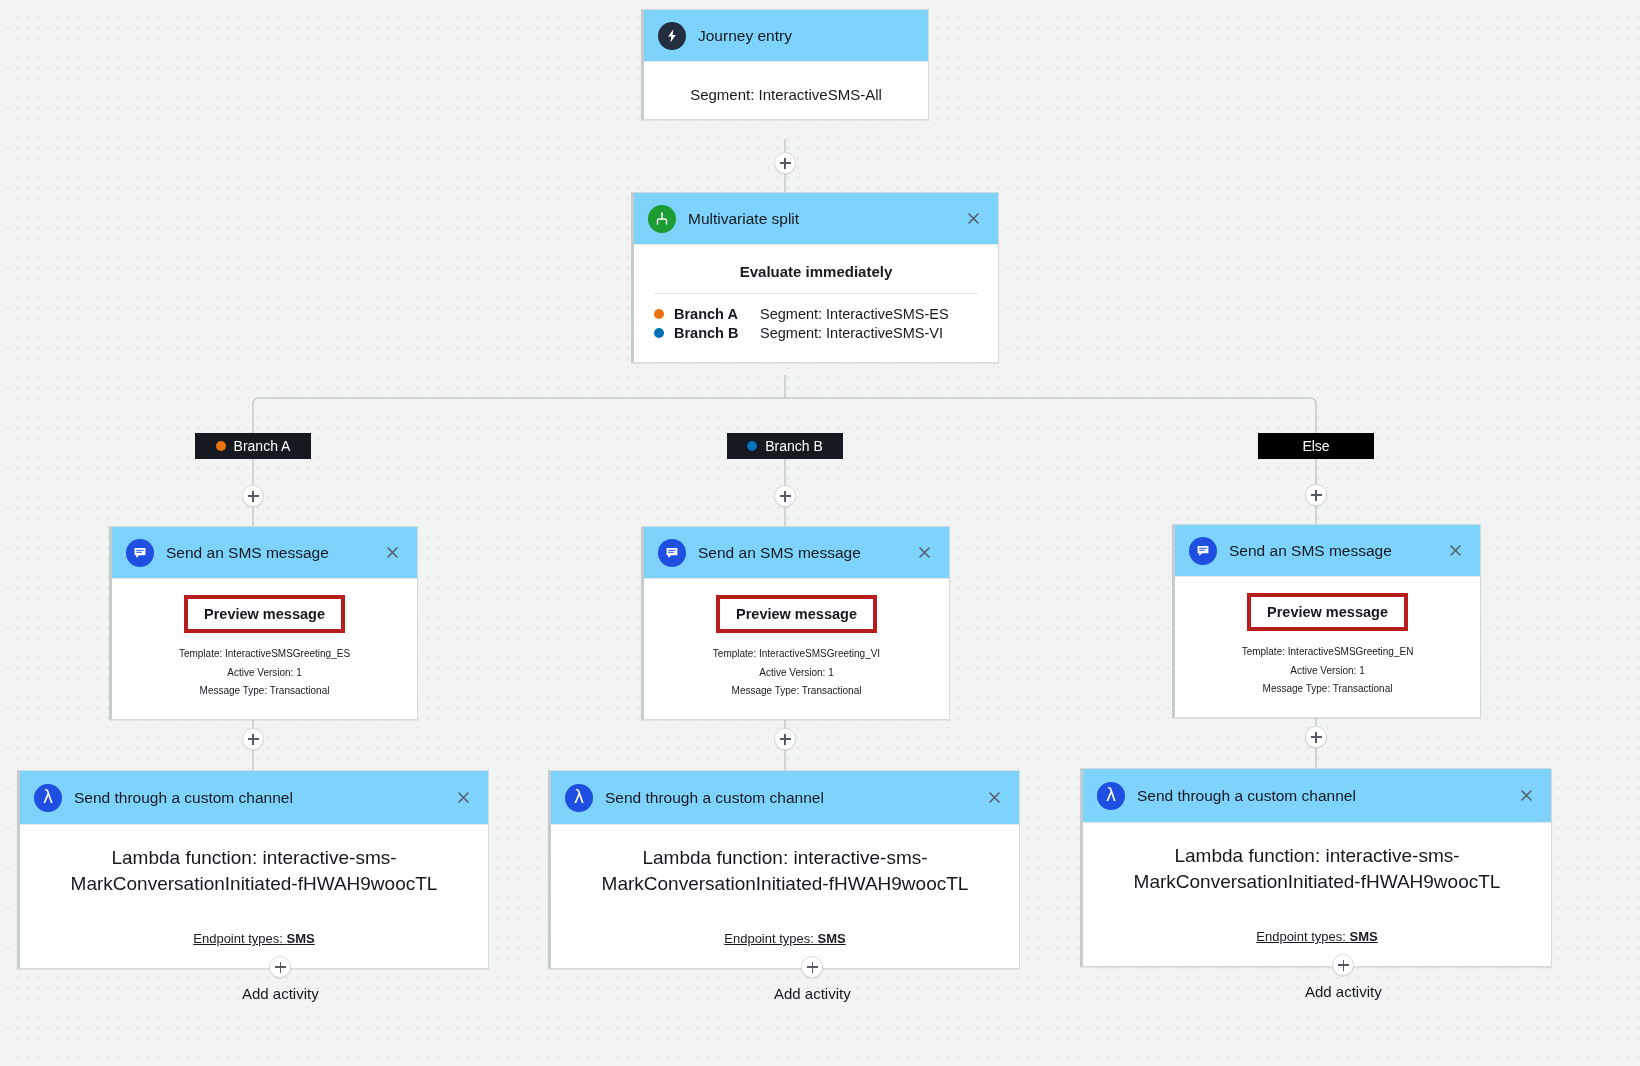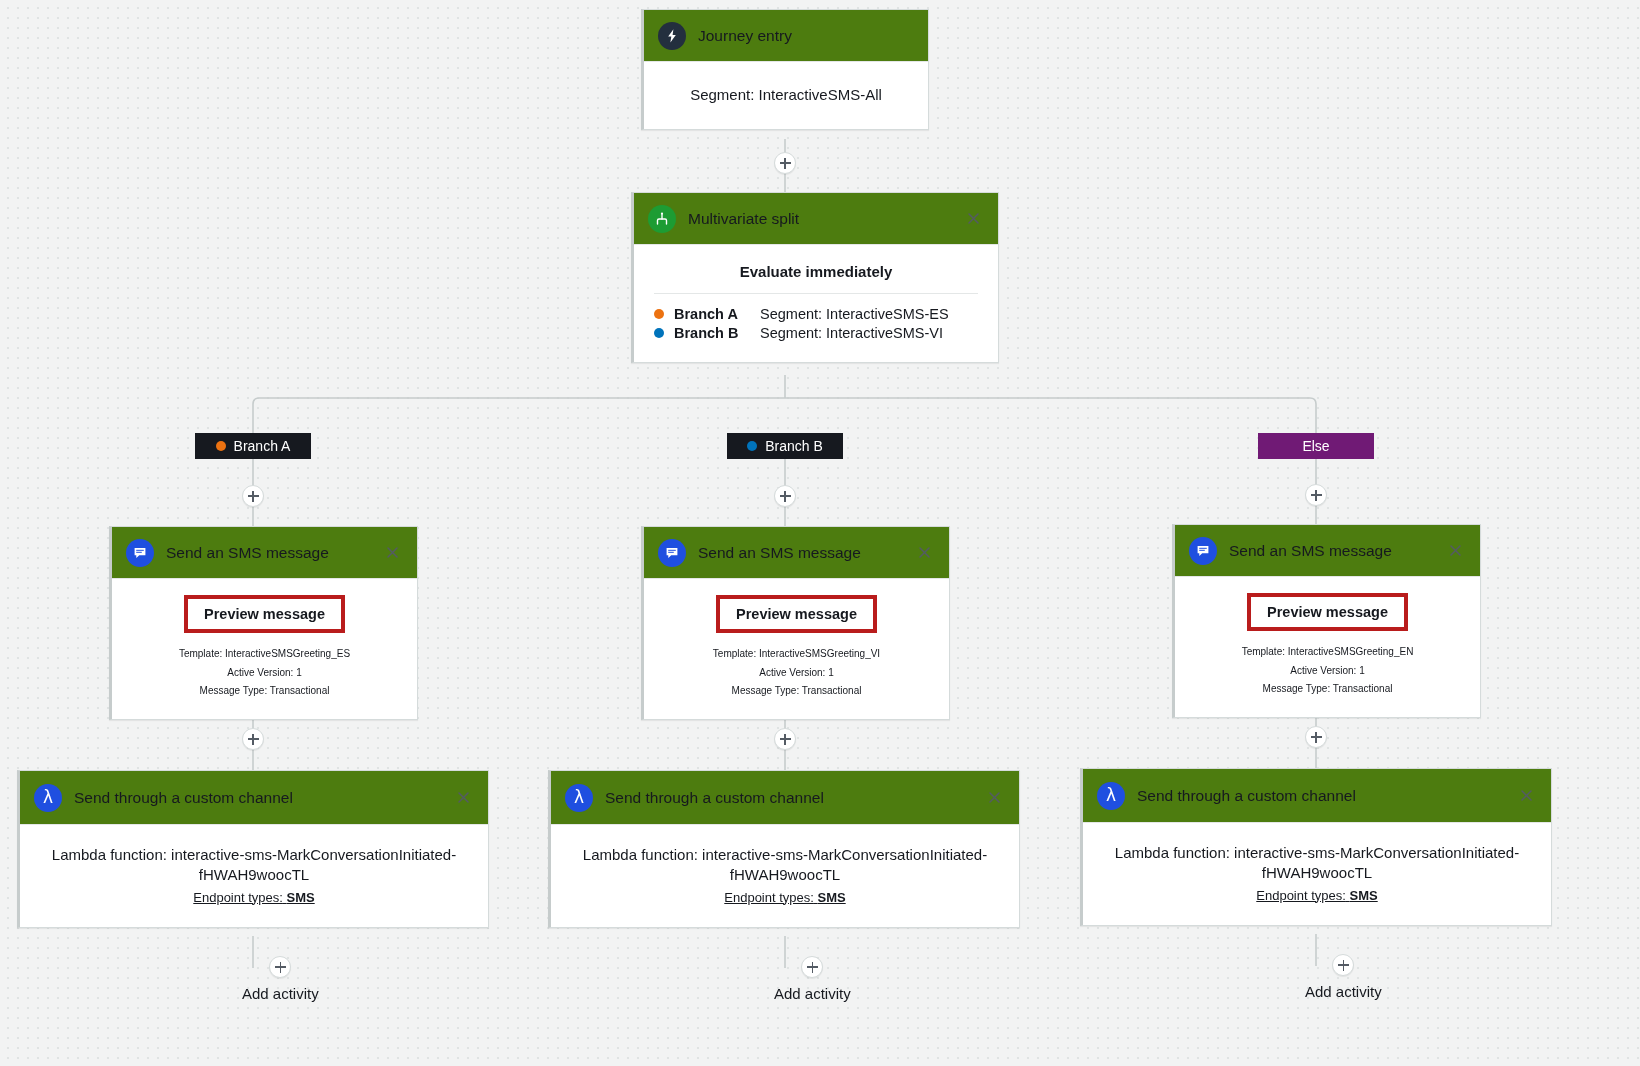--- a/index.html
+++ b/index.html
@@ -38,21 +38,21 @@
   .card {
     position: absolute;
     background: #ffffff;
     border: 1px solid #d5dbdb;
     border-left: 3px solid #c6cccc;
     box-shadow: 0 1px 1px rgba(0,0,0,0.06);
   }
   .card-head {
     display: flex;
     align-items: center;
-    background: #4d7c0f;
+    background: #7dd3fc;
     border-bottom: 1px solid #e4e7e7;
     padding: 0 14px;
     height: 52px;
   }
   .card-title {
     font-size: 15.5px;
     color: #16191f;
     margin-left: 12px;
     flex: 1 1 auto;
     white-space: nowrap;
@@ -88,21 +88,21 @@
   .close-btn {
     width: 22px; height: 22px;
     display: flex; align-items: center; justify-content: center;
     cursor: pointer;
     color: #545b64;
     flex: 0 0 auto;
   }
 
   
   #entry-card { left: 641px; top: 9px; width: 288px; }
-  #entry-card .card-body { padding: 24px 14px 26px; }
+  #entry-card .card-body { padding: 24px 14px 16px; }
   .entry-segment { font-size: 15px; color: #16191f; }
 
   
   #split-card { left: 631px; top: 192px; width: 368px; }
   #split-card .card-body { padding: 18px 20px 18px; }
   .eval-title {
     font-size: 15px;
     font-weight: bold;
     color: #16191f;
     text-align: center;
@@ -127,21 +127,21 @@
     height: 26px;
     display: flex;
     align-items: center;
     justify-content: center;
     padding: 0 14px;
     color: #ffffff;
     font-size: 14px;
     white-space: nowrap;
   }
   .badge-dark { background: #16191f; }
-  .badge-else { background: #701a75; }
+  .badge-else { background: #000000; }
   .badge .bdot { margin-right: 8px; }
 
   #badge-a { left: 195px; top: 433px; width: 116px; }
   #badge-b { left: 727px; top: 433px; width: 116px; }
   #badge-e { left: 1258px; top: 433px; width: 116px; }
 
   
   .plus {
     position: absolute;
     width: 22px; height: 22px;
@@ -175,23 +175,23 @@
     cursor: pointer;
     font-family: "Liberation Sans", sans-serif;
   }
   .meta { font-size: 10px; color: #16191f; line-height: 1.85; }
 
   
   .lam-card { width: 472px; }
   .lam-card .card-head { height: 54px; }
   .lam-card .card-body { padding: 20px 22px 22px; }
   .lam-fn {
-    font-size: 15px;
+    font-size: 19px;
     line-height: 1.35;
-    margin-bottom: 4px;
+    margin-bottom: 35px;
   }
   .lam-ep { font-size: 13px; text-decoration: underline; }
   .lam-ep b { font-weight: bold; }
 
   
   .add-act {
     position: absolute;
     display: flex;
     flex-direction: column;
     align-items: center;

